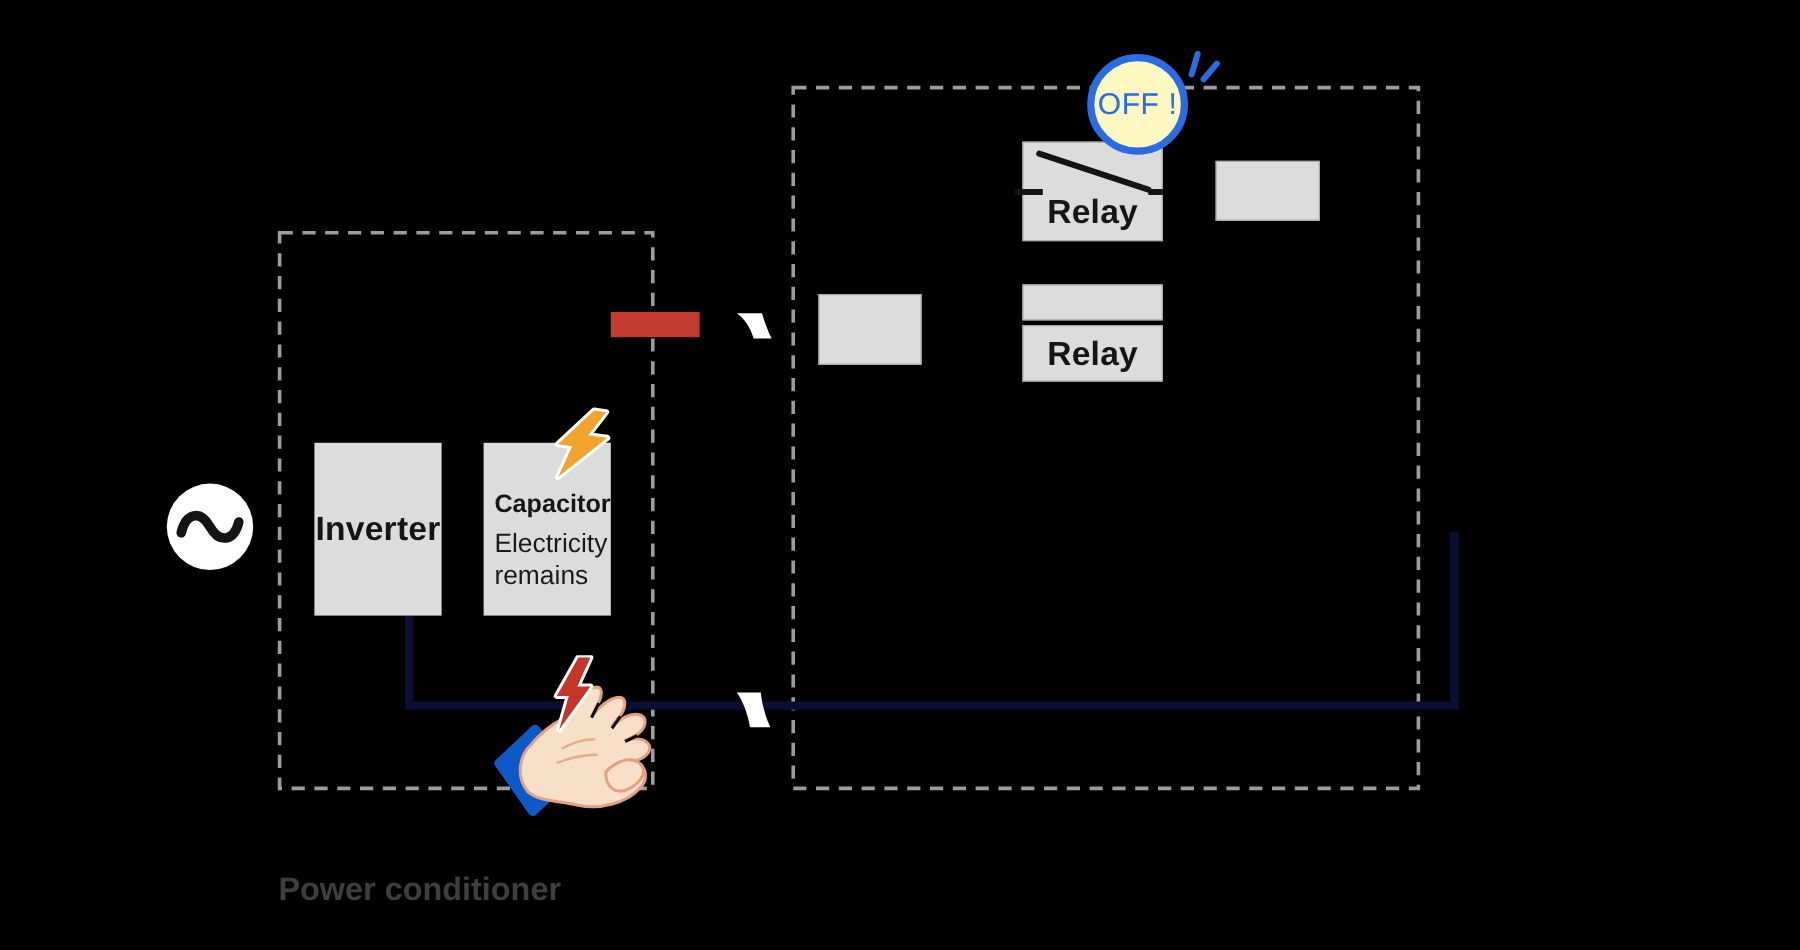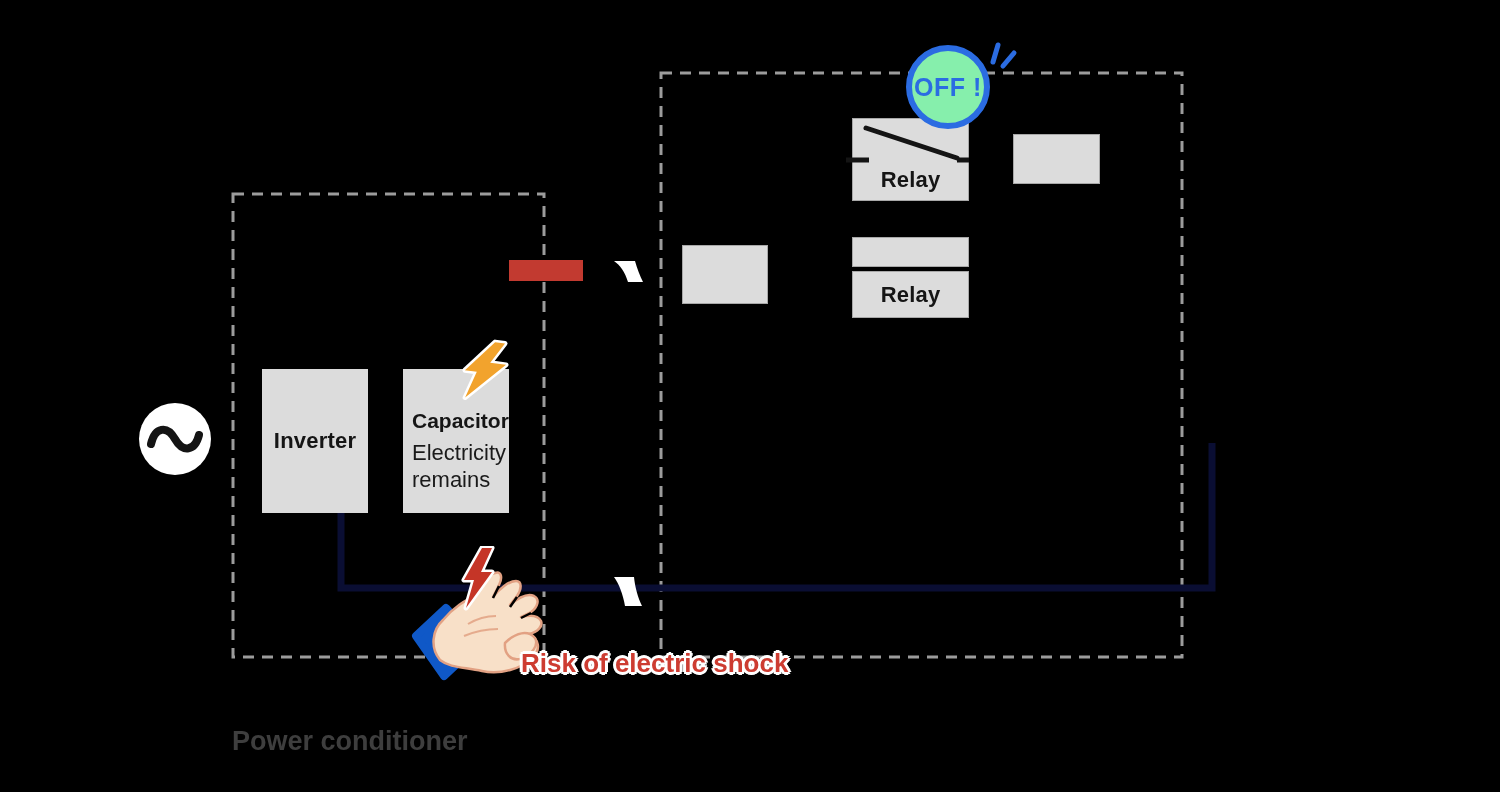--- a/index.html
+++ b/index.html
@@ -6,33 +6,33 @@
   #canvas{
     position:relative;width:1500px;height:792px;background:#000000;
     font-family:"Liberation Sans",sans-serif;overflow:hidden;
   }
   .abs{position:absolute;}
   .graybox{
     position:absolute;background:#dcdcdc;box-sizing:border-box;
   }
   .graybox.bordered{border:1px solid #a8a8a8;}
   .boxlabel{
-    color:#151515;font-weight:bold;font-size:22px;letter-spacing:0.2px;
+    color:#151515;font-weight:bold;font-size:28px;letter-spacing:0.2px;
   }
   .inverter-box{display:flex;align-items:center;justify-content:center;}
   .relay-open-box{display:flex;align-items:flex-end;justify-content:center;padding-bottom:7px;}
   .relay-closed-box{display:flex;align-items:center;justify-content:center;}
   .capacitor-box{padding:40px 8px 0 9px;}
   .cap-title{color:#151515;font-weight:bold;font-size:21px;margin-bottom:7px;}
   .cap-note{color:#1a1a1a;font-size:22px;line-height:1.22;}
   .off-badge{
     position:absolute;left:906px;top:45px;width:84px;height:84px;
-    background:#86efac;border:6px solid #2b6ce2;border-radius:50%;
+    background:#fef9c3;border:6px solid #2b6ce2;border-radius:50%;
     box-sizing:border-box;display:flex;align-items:center;justify-content:center;
-    color:#2b6ce2;font-weight:bold;font-size:25px;letter-spacing:0.5px;z-index:6;
+    color:#2b6ce2;font-weight:normal;font-size:25px;letter-spacing:0.5px;z-index:6;
   }
   .terminal-red{
     position:absolute;left:509px;top:260px;width:74px;height:21px;
     background:#c23a30;z-index:3;
   }
   .warning-text{
     position:absolute;left:521px;top:648px;z-index:7;white-space:nowrap;
     color:#cd3c31;font-weight:bold;font-size:26px;
     text-shadow:-2px -2px 0 #fff,2px -2px 0 #fff,-2px 2px 0 #fff,2px 2px 0 #fff,
                 0 -3px 0 #fff,0 3px 0 #fff,-3px 0 0 #fff,3px 0 0 #fff;
@@ -131,17 +131,16 @@
 
     <path d="M97,97 C108,86 120,84 127,92 C131,99 124,109 112,113 C103,115 96,108 97,97 Z" fill="#f8e0c8" stroke="#e2a183" stroke-width="2.5"></path>
 
     <path d="M60,78 C70,72 80,70 88,70 M56,90 C68,85 80,83 90,83" fill="none" stroke="#e2a183" stroke-width="2" opacity="0.85"></path>
 
     <path d="M91,40 L85,52 M109,51 L102,61 M123,67 L113,72" fill="none" stroke="#000000" stroke-width="2.5"></path>
 
     <path d="M74,2 L56,34 L66,34 L58,62 L84,26 L73,26 L84,2 Z" fill="#c53527" stroke="#ffffff" stroke-width="5" stroke-linejoin="round" paint-order="stroke"></path>
   </svg>
 
-  <div class="warning-text">Risk of electric shock</div>
 
   <div class="section-label" style="left:232px;width:313px">Power conditioner</div>
 
 </div>
 
 </body></html>

